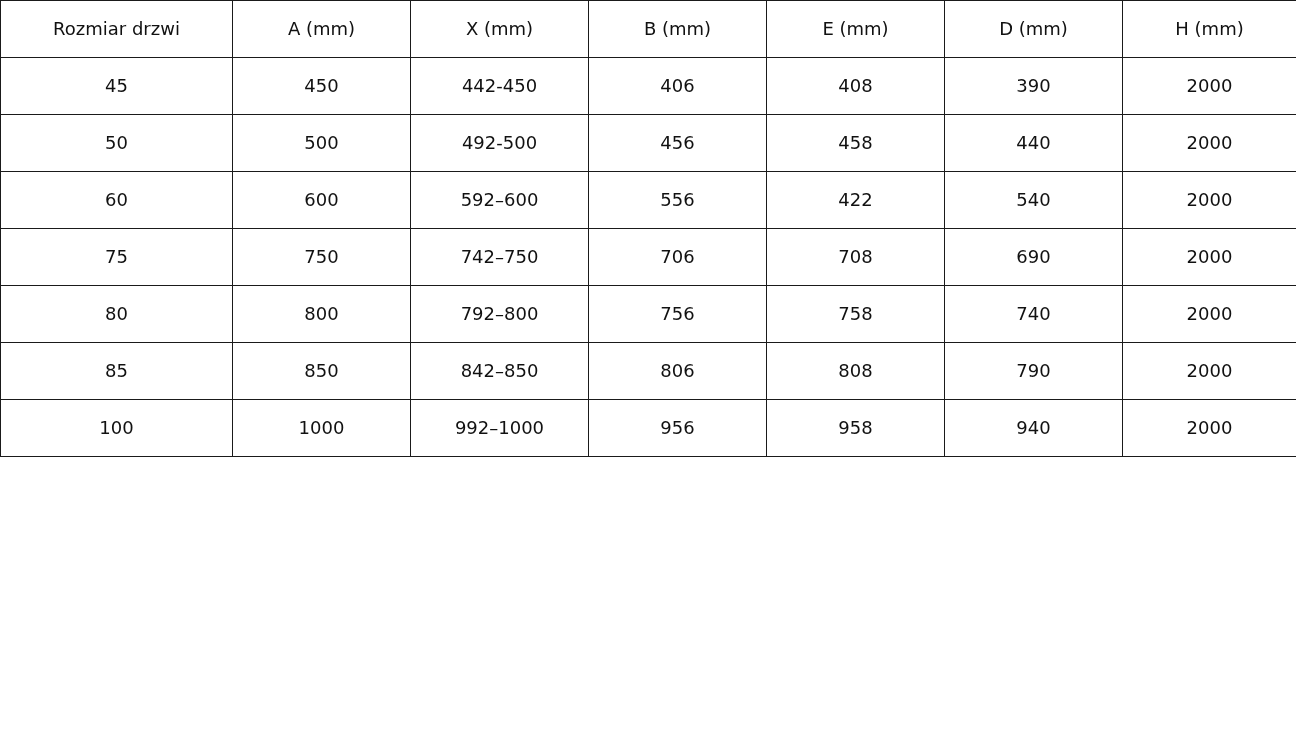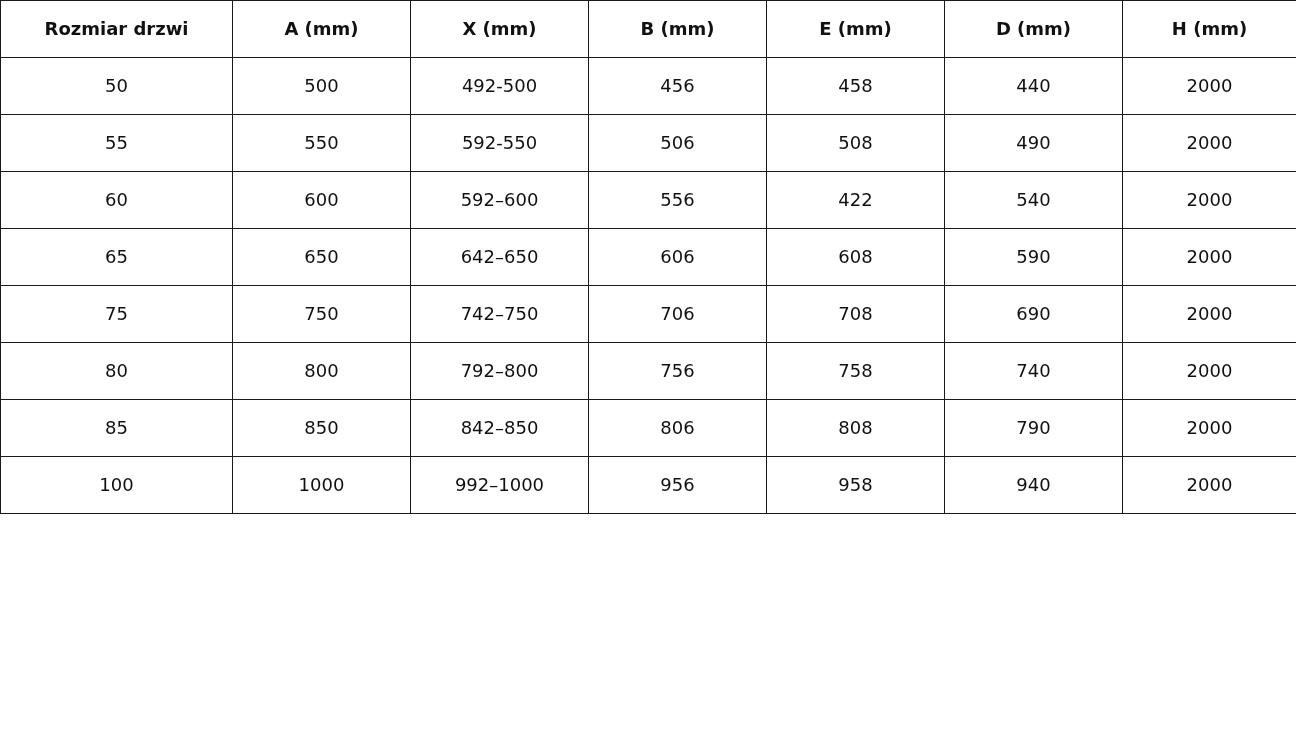--- a/index.html
+++ b/index.html
@@ -27,21 +27,21 @@
   table.spec-table th,
   table.spec-table td {
     border: 1px solid #1a1a1a;
     text-align: center;
     vertical-align: middle;
     font-size: 18px;
     color: #111111;
     padding: 0;
   }
   table.spec-table thead th {
-    font-weight: bold;
+    font-weight: normal;
     height: 56px;
     line-height: 56px;
   }
   table.spec-table tbody td {
     font-weight: normal;
     height: 56px;
     line-height: 56px;
   }
   
   col.c0 { width: 232px; }
@@ -75,53 +75,44 @@
         <th>A (mm)</th>
         <th>X (mm)</th>
         <th>B (mm)</th>
         <th>E (mm)</th>
         <th>D (mm)</th>
         <th>H (mm)</th>
       </tr>
     </thead>
     <tbody>
       <tr>
+        <td>45</td>
+        <td>450</td>
+        <td>442-450</td>
+        <td>406</td>
+        <td>408</td>
+        <td>390</td>
+        <td>2000</td>
+      </tr>
+      <tr>
         <td>50</td>
         <td>500</td>
         <td>492-500</td>
         <td>456</td>
         <td>458</td>
         <td>440</td>
         <td>2000</td>
       </tr>
       <tr>
-        <td>55</td>
-        <td>550</td>
-        <td>592-550</td>
-        <td>506</td>
-        <td>508</td>
-        <td>490</td>
-        <td>2000</td>
-      </tr>
-      <tr>
         <td>60</td>
         <td>600</td>
         <td>592–600</td>
         <td>556</td>
         <td>422</td>
         <td>540</td>
-        <td>2000</td>
-      </tr>
-      <tr>
-        <td>65</td>
-        <td>650</td>
-        <td>642–650</td>
-        <td>606</td>
-        <td>608</td>
-        <td>590</td>
         <td>2000</td>
       </tr>
       <tr>
         <td>75</td>
         <td>750</td>
         <td>742–750</td>
         <td>706</td>
         <td>708</td>
         <td>690</td>
         <td>2000</td>

